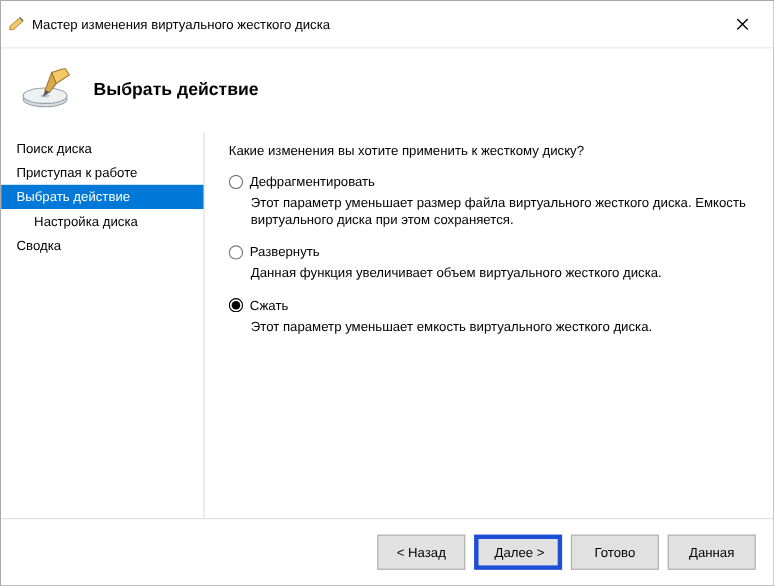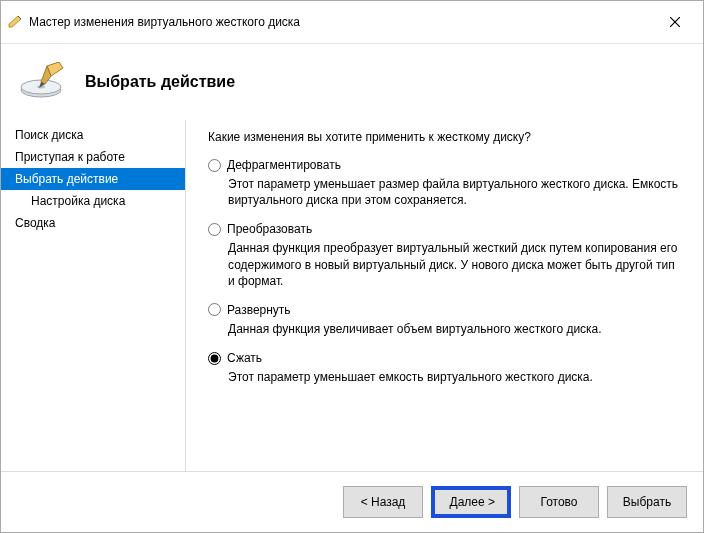--- a/index.html
+++ b/index.html
@@ -188,40 +188,33 @@
         <div class="option-block">
           <label class="option-row">
             <input type="radio" name="action" style="">
             <span class="option-label">Дефрагментировать</span>
           </label>
           <div class="option-desc">Этот параметр уменьшает размер файла виртуального жесткого диска. Емкость виртуального диска при этом сохраняется.</div>
         </div>
         <div class="option-block">
           <label class="option-row">
             <input type="radio" name="action" style="">
-            <span class="option-label">Преобразовать</span>
-          </label>
-          <div class="option-desc">Данная функция преобразует виртуальный жесткий диск путем копирования его содержимого в новый виртуальный диск. У нового диска может быть другой тип и формат.</div>
-        </div>
-        <div class="option-block">
-          <label class="option-row">
-            <input type="radio" name="action" style="">
             <span class="option-label">Развернуть</span>
           </label>
           <div class="option-desc">Данная функция увеличивает объем виртуального жесткого диска.</div>
         </div>
         <div class="option-block">
           <label class="option-row">
             <input type="radio" name="action" checked="" style="">
             <span class="option-label">Сжать</span>
           </label>
           <div class="option-desc">Этот параметр уменьшает емкость виртуального жесткого диска.</div>
         </div>
       </div>
   </div>
 </div>
 
 <div class="footer">
   <button>&lt; Назад</button>
   <button class="default">Далее &gt;</button>
   <button>Готово</button>
-  <button>Выбрать</button>
+  <button>Данная</button>
 </div>
 
 </body></html>

